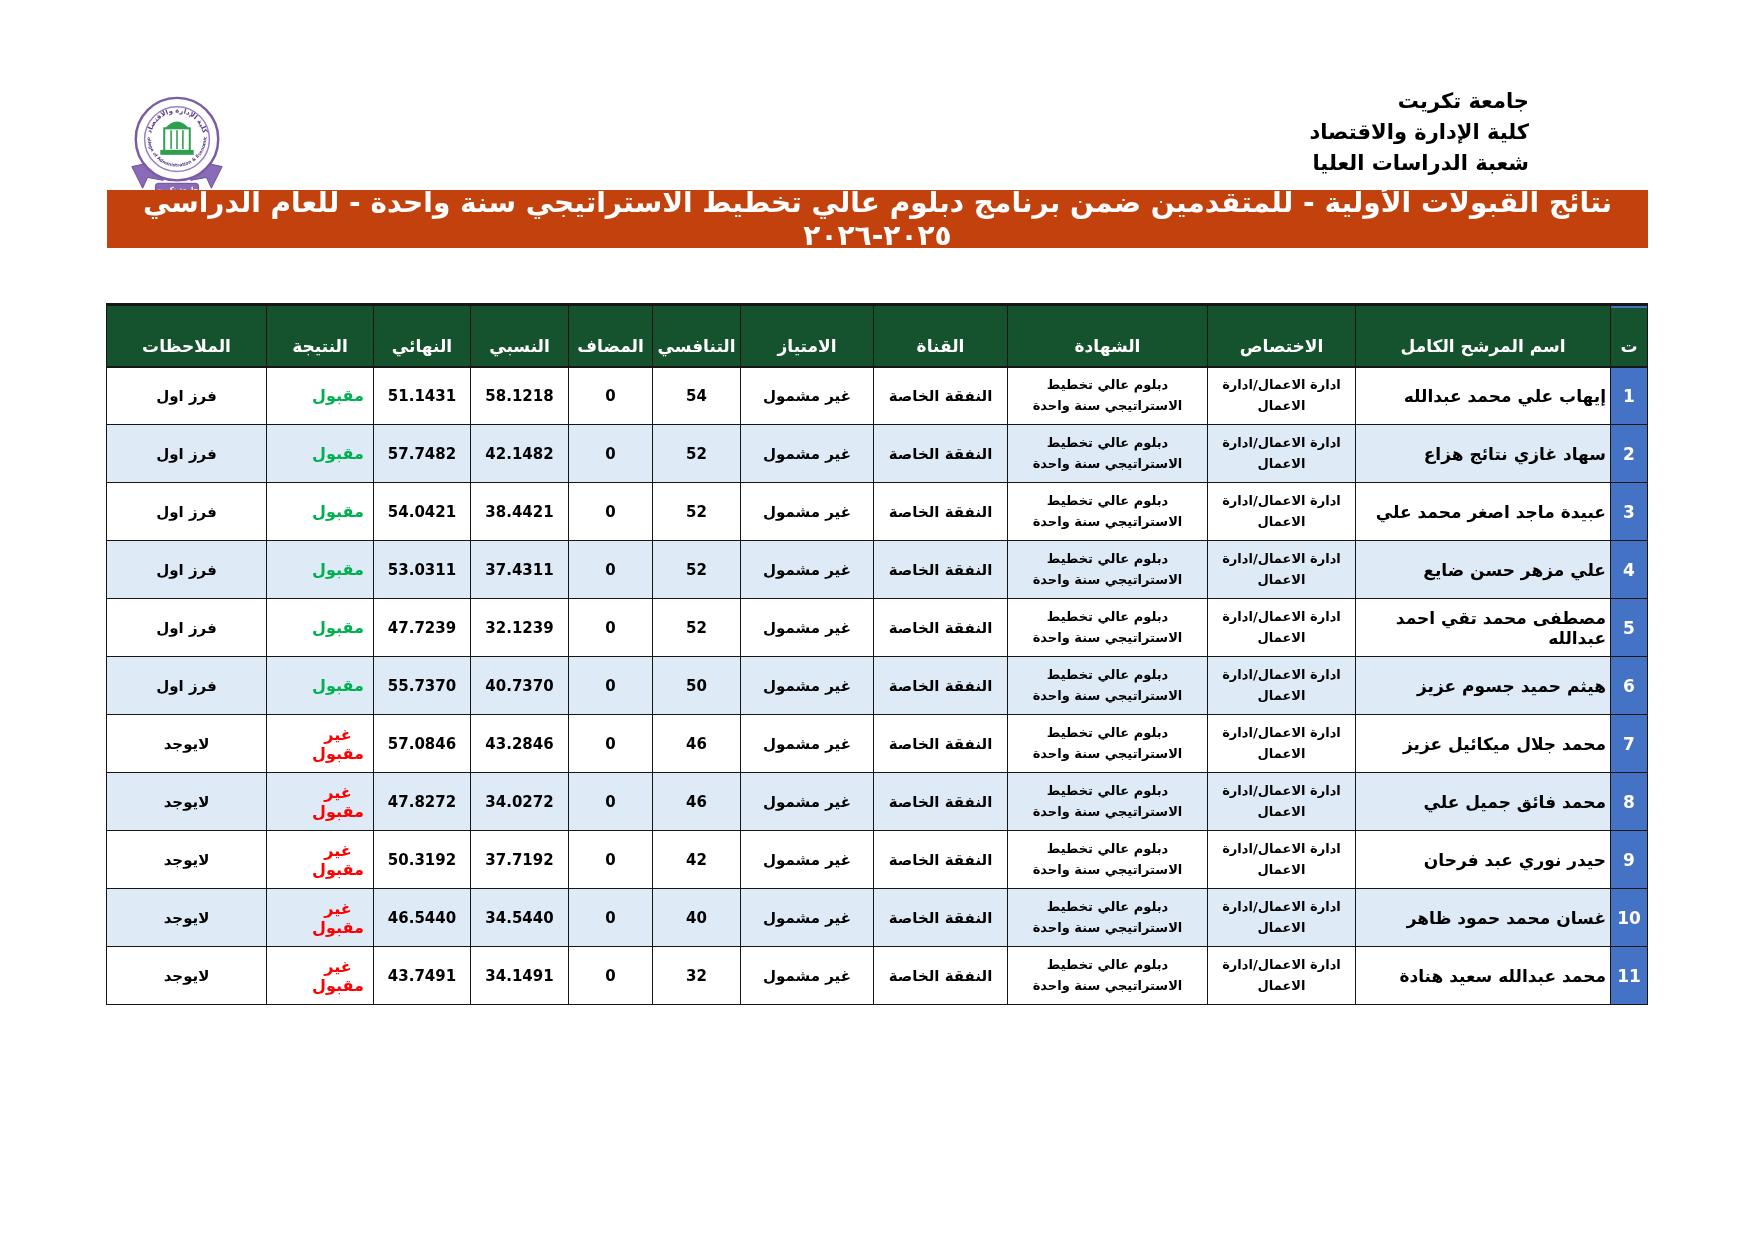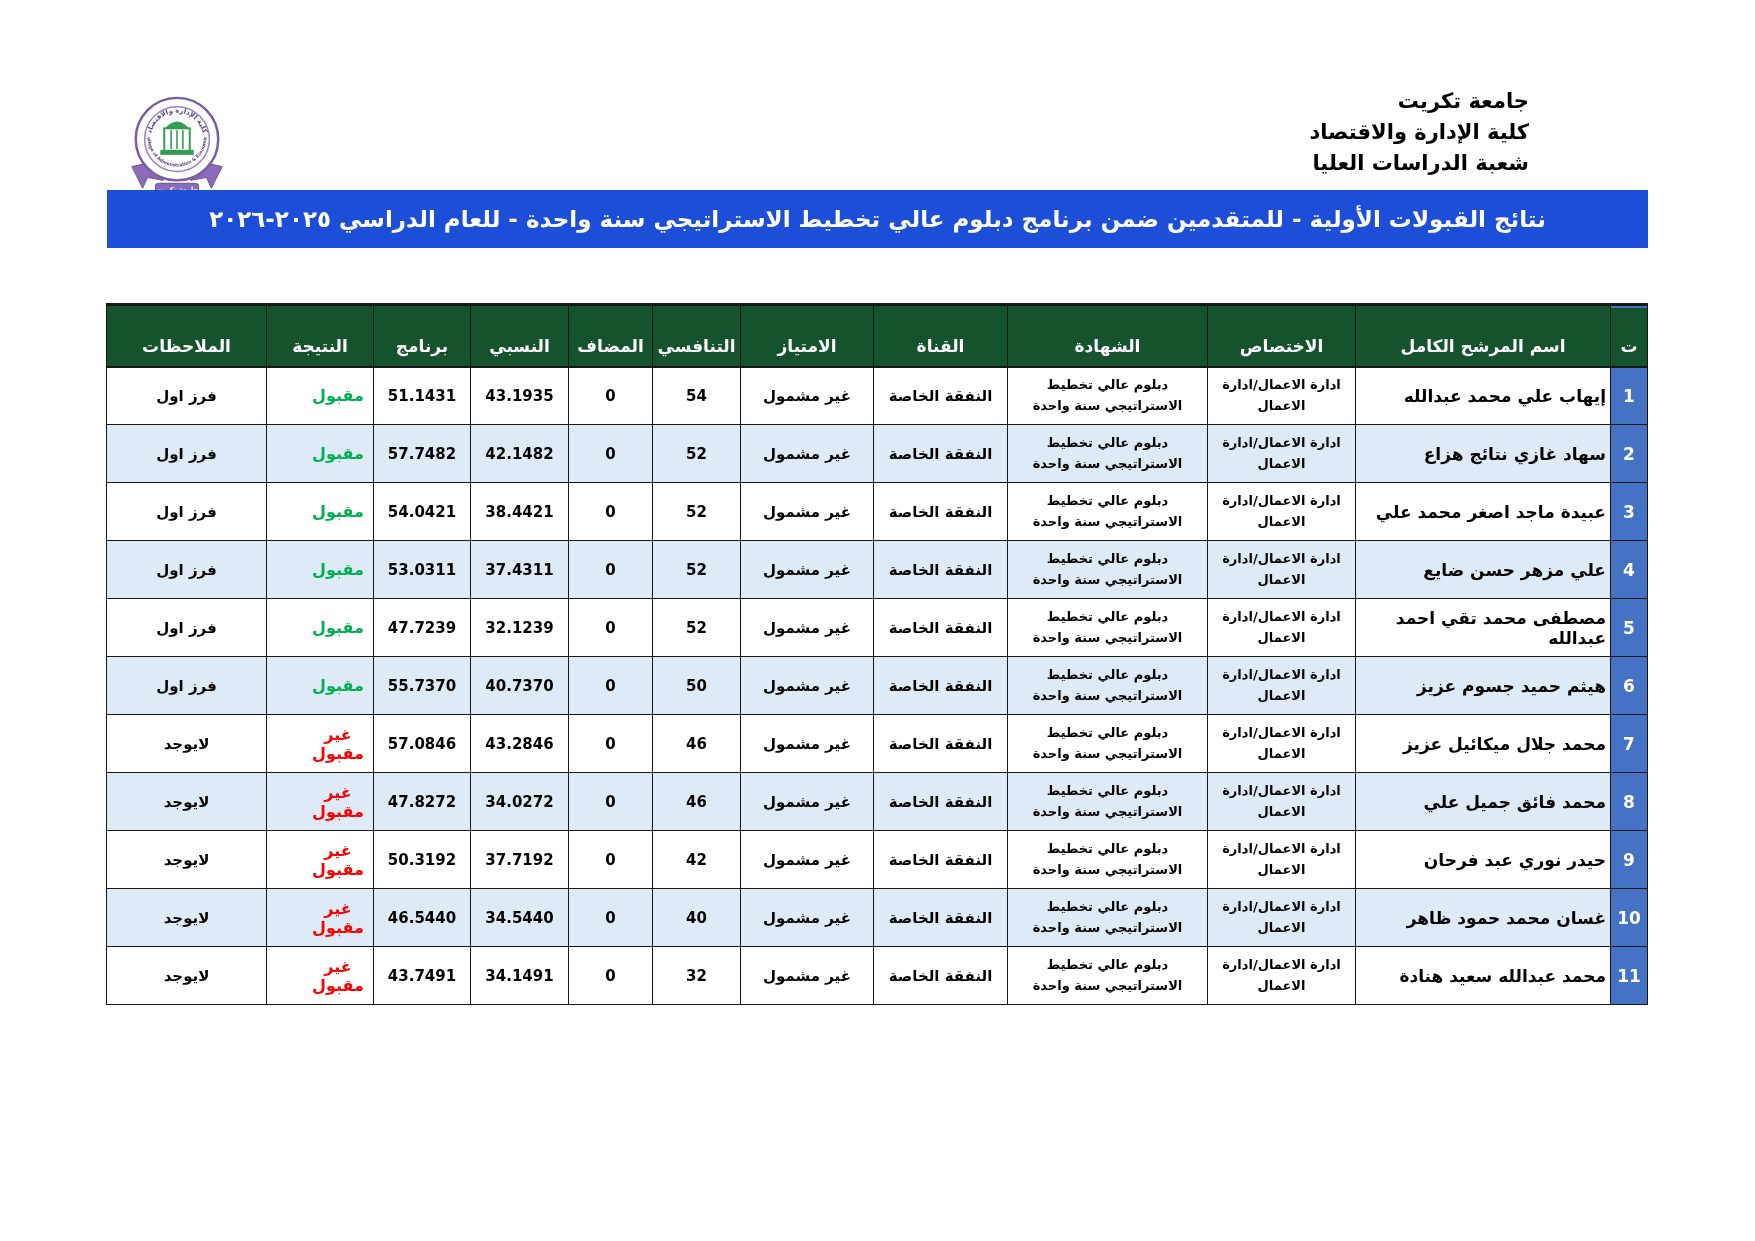--- a/index.html
+++ b/index.html
@@ -9,21 +9,21 @@
     font-family:"DejaVu Sans","Liberation Sans",sans-serif;
     direction:rtl; color:#000;
   }
   .org-block {
     position:absolute; top:86px; right:226px;
     text-align:right; font-weight:bold; font-size:21px; line-height:31px;
   }
   .logo-box { position:absolute; top:92px; left:116px; width:122px; height:108px; }
   .title-bar {
     position:absolute; top:190px; right:107px; width:1541px; height:58px;
-    background:#1d4ed8; color:#fff; font-weight:bold; font-size:23px;
+    background:#c2410c; color:#fff; font-weight:bold; font-size:28px;
     display:flex; align-items:center; justify-content:center; text-align:center;
   }
   table.results-table {
     position:absolute; top:303px; right:107px; width:1541px;
     border-collapse:collapse; table-layout:fixed;
   }
   .results-table th, .results-table td {
     border:1.5px solid #161616; font-weight:bold; text-align:center;
     vertical-align:middle; padding:2px 4px; overflow:hidden;
   }
@@ -111,36 +111,36 @@
     <tr>
         <th class="th-no">ت</th>
         <th>اسم المرشح الكامل</th>
         <th>الاختصاص</th>
         <th>الشهادة</th>
         <th>القناة</th>
         <th>الامتياز</th>
         <th>التنافسي</th>
         <th>المضاف</th>
         <th>النسبي</th>
-        <th>برنامج</th>
+        <th>النهائي</th>
         <th>النتيجة</th>
         <th>الملاحظات</th>
       </tr>
   </thead>
   <tbody>
       <tr>
         <td class="cell-no">1</td>
         <td class="cell-name">إيهاب علي محمد عبدالله</td>
         <td class="cell-spec">ادارة الاعمال/ادارة الاعمال</td>
         <td class="cell-degree">دبلوم عالي تخطيط الاستراتيجي سنة واحدة</td>
         <td class="cell-channel">النفقة الخاصة</td>
         <td class="cell-priv">غير مشمول</td>
         <td class="cell-num">54</td>
         <td class="cell-num">0</td>
-        <td class="cell-num">43.1935</td>
+        <td class="cell-num">58.1218</td>
         <td class="cell-num">51.1431</td>
         <td class="cell-result ok">مقبول</td>
         <td class="cell-notes">فرز اول</td>
       </tr>
       <tr>
         <td class="cell-no">2</td>
         <td class="cell-name">سهاد غازي نتائج هزاع</td>
         <td class="cell-spec">ادارة الاعمال/ادارة الاعمال</td>
         <td class="cell-degree">دبلوم عالي تخطيط الاستراتيجي سنة واحدة</td>
         <td class="cell-channel">النفقة الخاصة</td>

